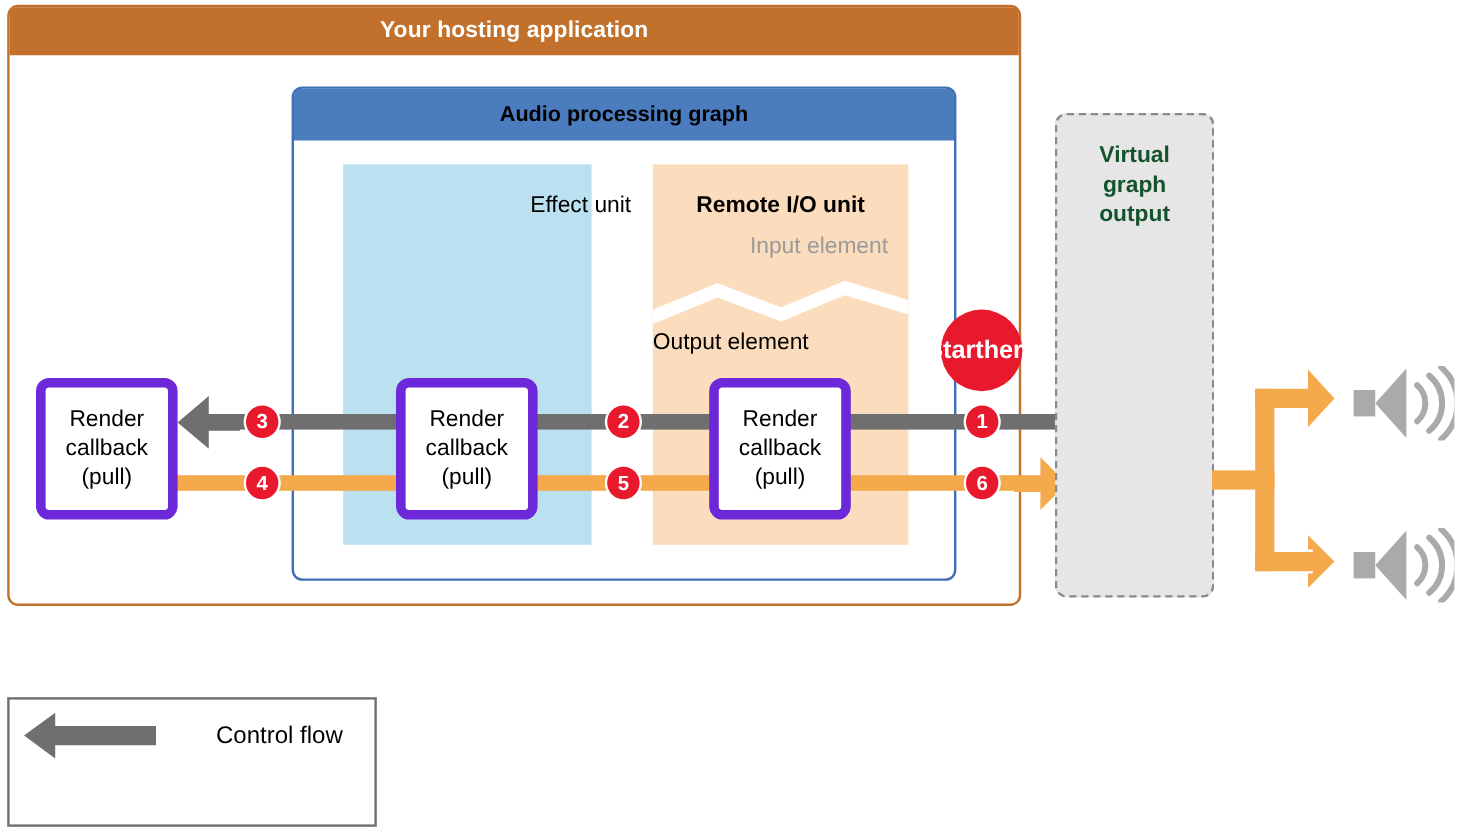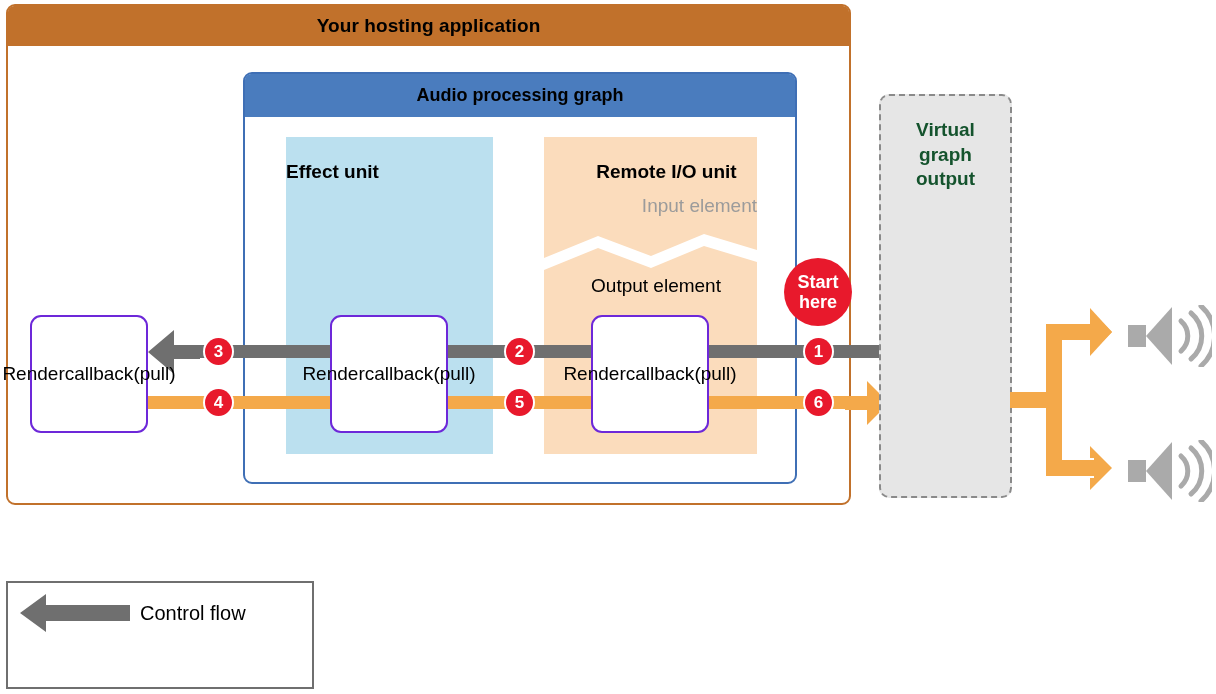--- a/index.html
+++ b/index.html
@@ -29,21 +29,21 @@
     border: 2px solid #c1712b;
     border-radius: 9px;
     background: #ffffff;
     box-sizing: border-box;
   }
   #hosting-app-header {
     left: 0; top: 0;
     width: 100%; height: 40px;
     background: #c1712b;
     border-radius: 6px 6px 0 0;
-    color: #000000;
+    color: #ffffff;
     font-size: 19px;
     font-weight: bold;
     display: flex;
     align-items: center;
     justify-content: center;
     letter-spacing: .1px;
     box-sizing: border-box;
   }
 
   
@@ -71,74 +71,74 @@
 
   
   #effect-unit-panel {
     left: 286px; top: 137px;
     width: 207px; height: 317px;
     background: #bbe0ef;
   }
   #effect-unit-title {
     left: 286px; top: 161px;
     width: 240px;
-    text-align: left;
-    font-size: 19px;
-    font-weight: bold;
+    text-align: right;
+    font-size: 19px;
+    font-weight: normal;
     color: #000000;
   }
 
   #remote-io-panel {
     left: 544px; top: 137px;
     width: 213px; height: 317px;
     background: #fbdcbc;
     overflow: hidden;
   }
   #remote-io-title {
     left: 544px; top: 161px;
     width: 213px;
     text-align: center;
     font-size: 19px;
     font-weight: bold;
     color: #000000;
-    padding-left: 16px;
   }
   #input-element-label {
     left: 544px; top: 195px;
     width: 213px;
-    text-align: right;
+    text-align: center;
     font-size: 19px;
     color: #9b9b9b;
+    padding-left: 32px;
   }
   #output-element-label {
     left: 544px; top: 275px;
     width: 224px;
-    text-align: center;
+    text-align: left;
     font-size: 19px;
     color: #000000;
   }
   #tear-divider {
     left: 544px; top: 228px;
     width: 213px; height: 42px;
   }
 
   
   .flow-line { height: 13px; }
   .control-line { background: #6f6f6f; }
   .audio-line   { background: #f4a94a; }
 
   
   .callback-box {
     width: 118px; height: 118px;
     background: #ffffff;
-    border: 2px solid #6d28d9;
+    border: 8px solid #6d28d9;
     border-radius: 11px;
     box-sizing: border-box;
     display: flex;
-    flex-direction: row;
+    flex-direction: column;
     align-items: center;
     justify-content: center;
     font-size: 19px;
     color: #000000;
     line-height: 1.28;
   }
   #callback-left   { left: 30px;  top: 315px; }
   #callback-effect { left: 330px; top: 315px; }
   #callback-remote { left: 591px; top: 315px; }
 
@@ -154,25 +154,24 @@
     align-items: center;
     justify-content: center;
     box-shadow: 0 0 0 2px #ffffff;
   }
   #start-here-badge {
     left: 784px; top: 258px;
     width: 68px; height: 68px;
     border-radius: 50%;
     background: #e8192c;
     color: #ffffff;
-    font-size: 18px;
+    font-size: 21px;
     font-weight: bold;
     line-height: 1.12;
     display: flex;
-    flex-direction: column;
     align-items: center;
     justify-content: center;
     text-align: center;
   }
 
   
   #virtual-output-device {
     left: 879px; top: 94px;
     width: 133px; height: 404px;
     background: #e6e6e6;
@@ -195,20 +194,21 @@
     left: 6px; top: 581px;
     width: 308px; height: 108px;
     background: #ffffff;
     border: 2px solid #6f6f6f;
     box-sizing: border-box;
   }
   .legend-row {
     display: flex;
     align-items: center;
     height: 50px;
+    gap: 40px;
   }
   .legend-label {
     font-size: 20px;
     color: #000000;
     margin-left: 10px;
   }
 </style>
 </head>
 <body>
 

